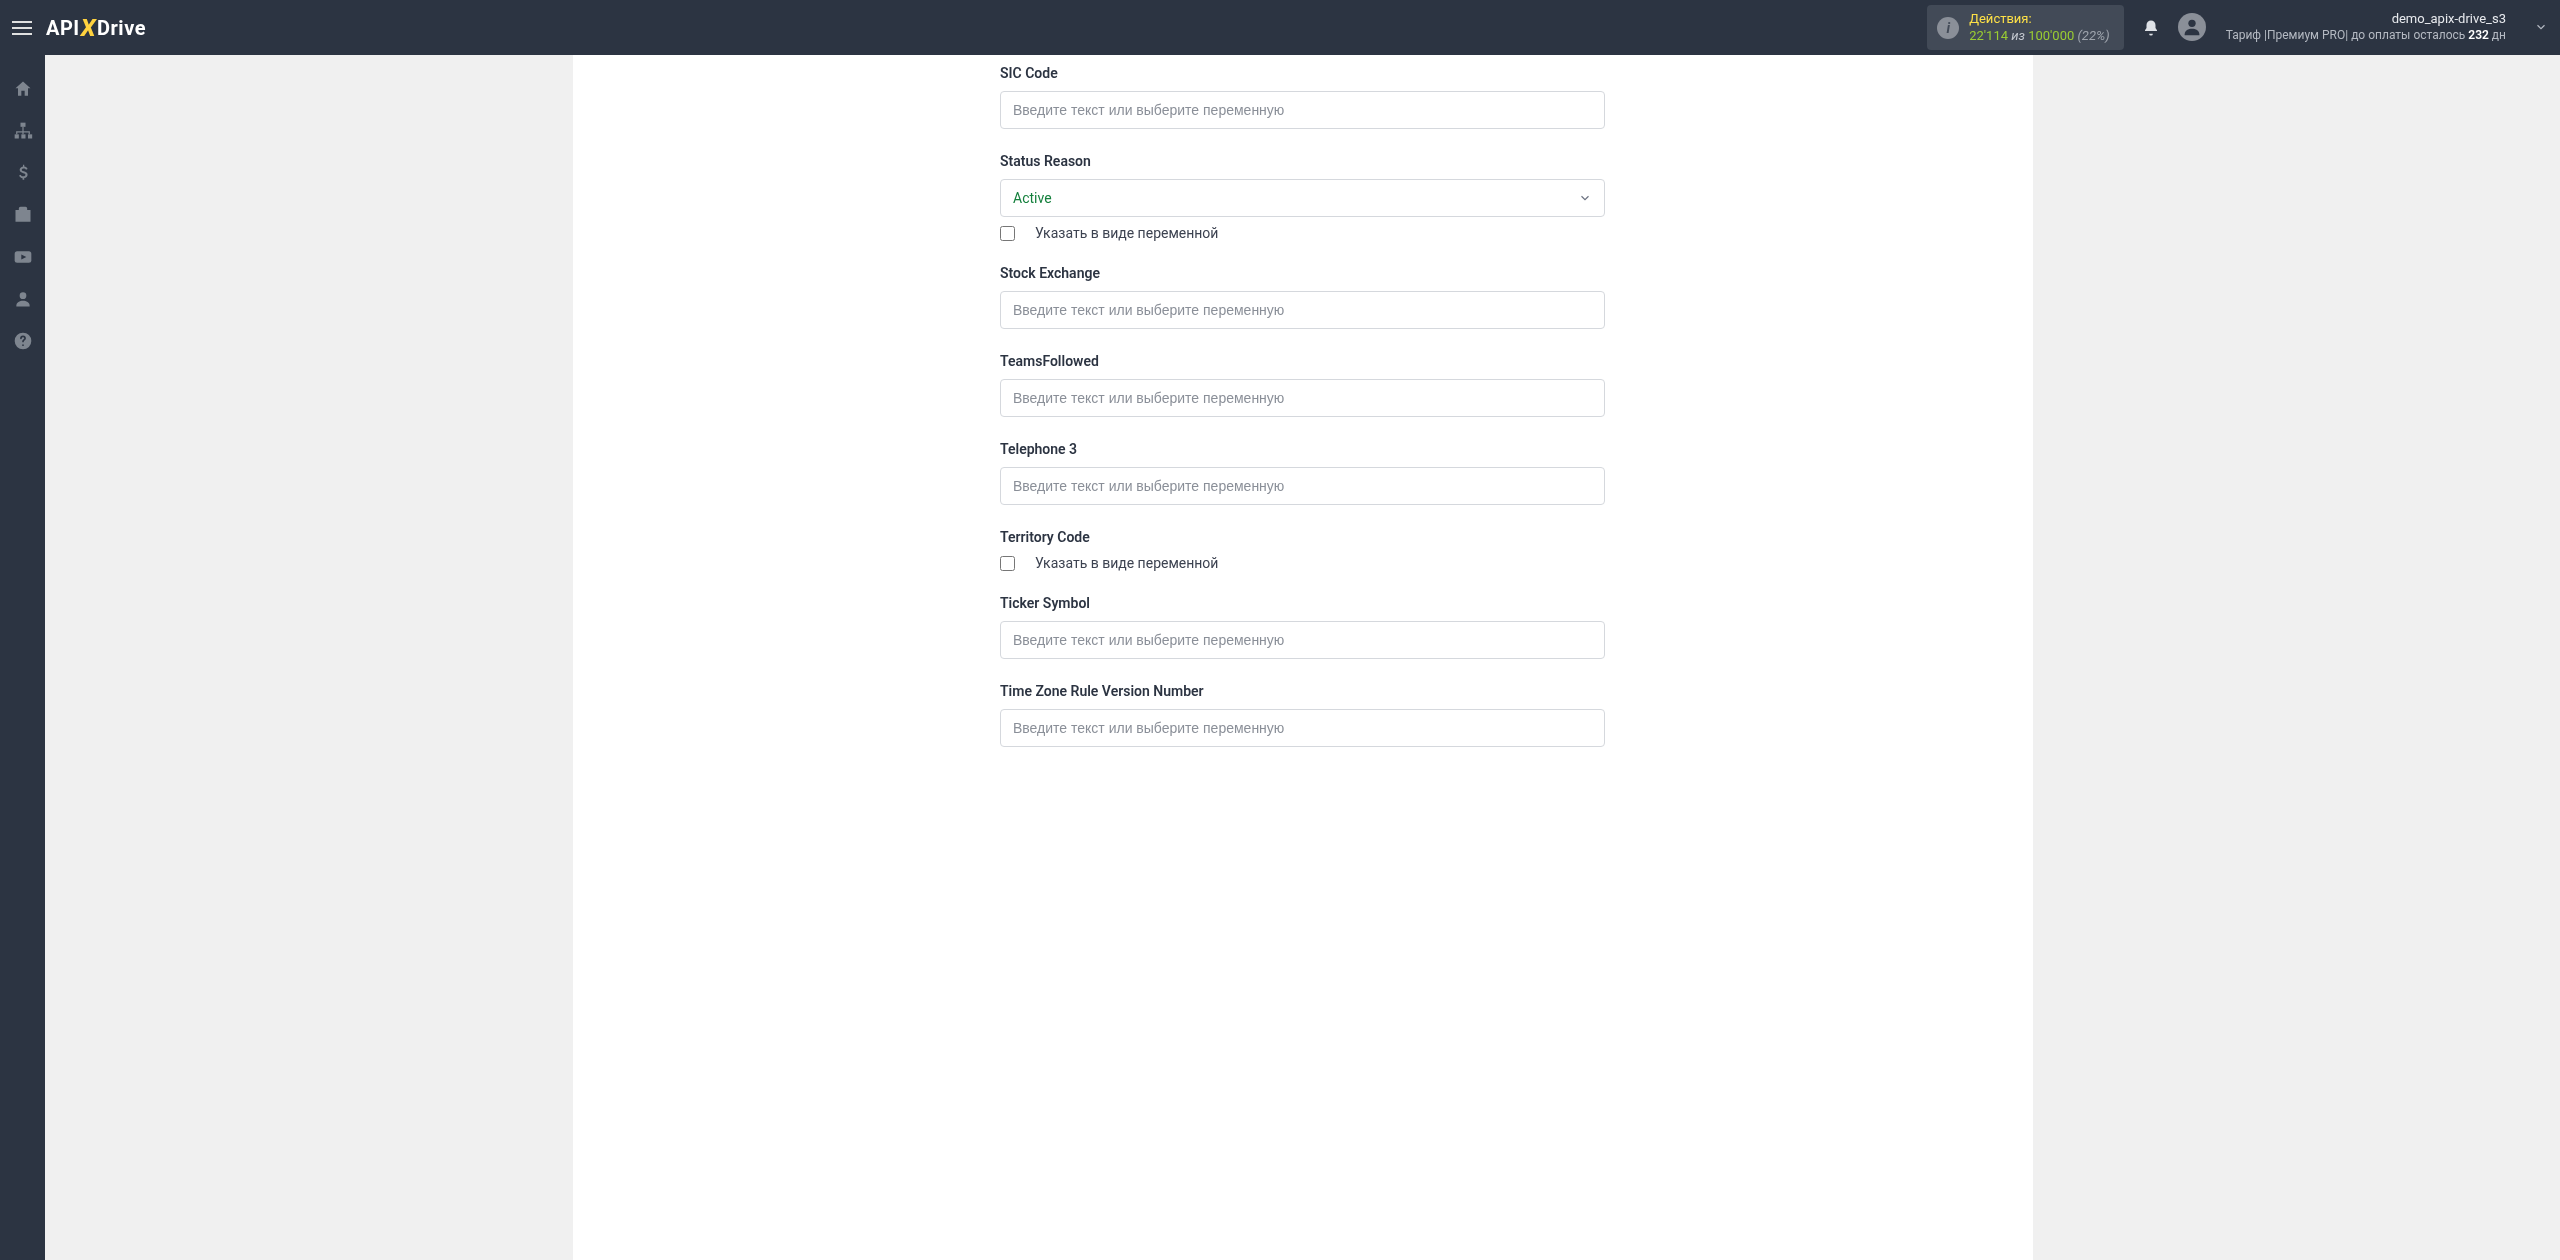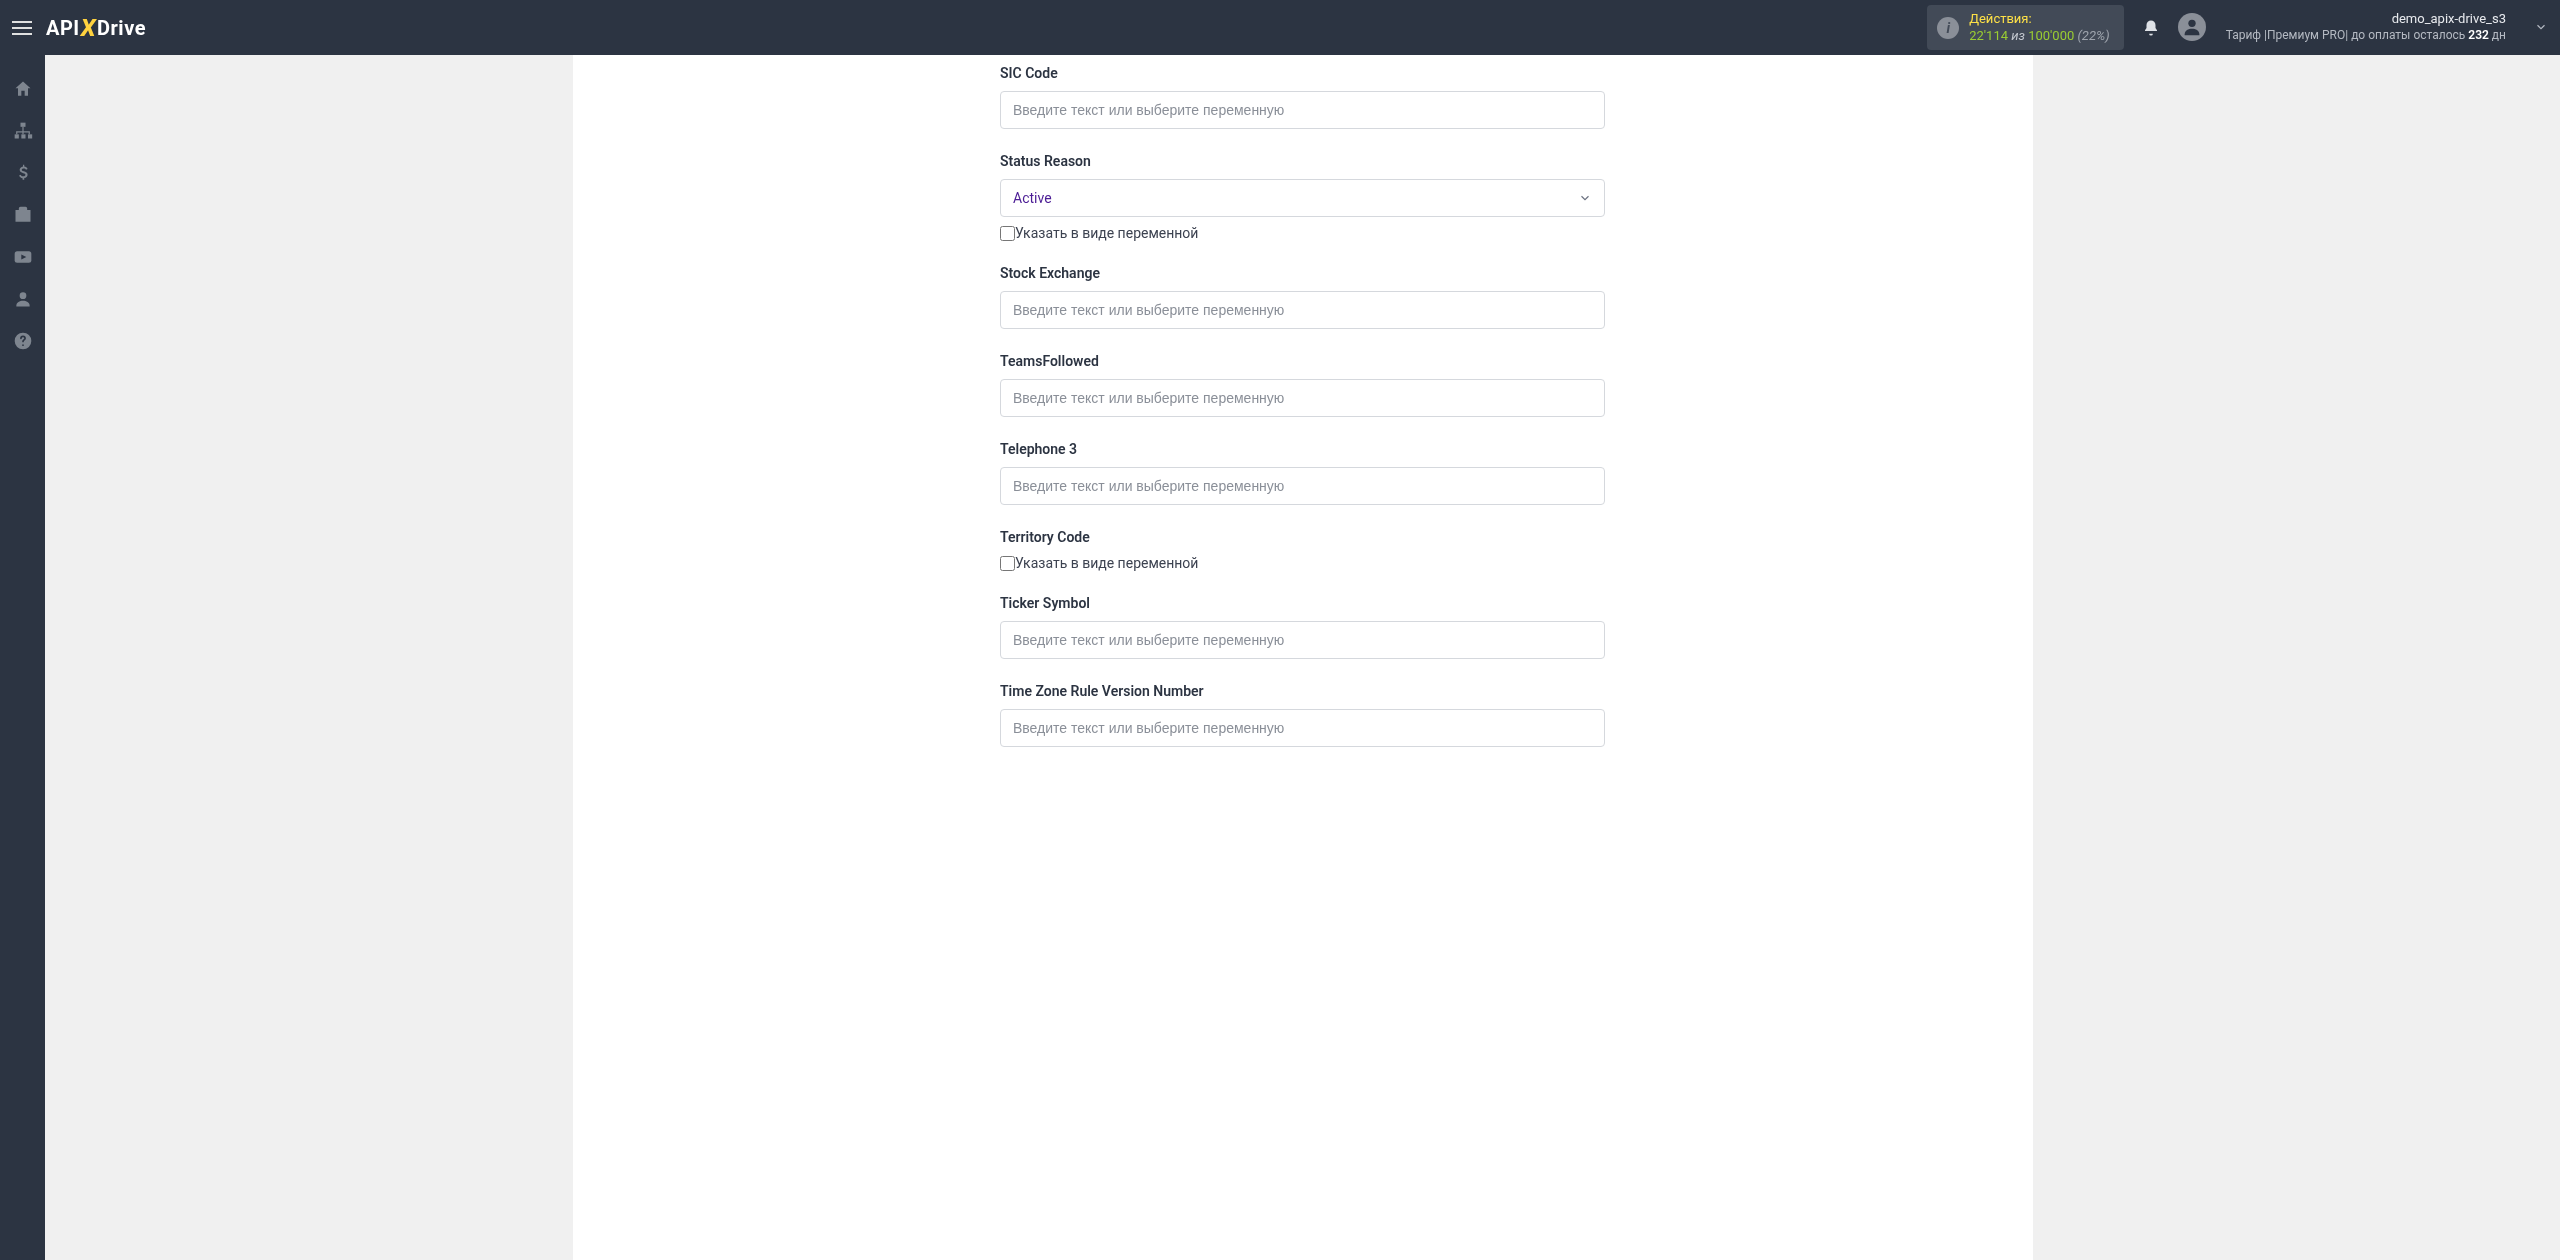--- a/index.html
+++ b/index.html
@@ -179,32 +179,32 @@
       outline: none;
     }
     .form-input::placeholder { color: #8a8f98; }
     .form-select {
       width: 100%;
       height: 38px;
       border: 1px solid #d5d8dd;
       border-radius: 4px;
       padding: 0 12px;
       font-size: 14px;
-      color: #4c1d95;
+      color: #15803d;
       background: #ffffff;
       display: flex;
       align-items: center;
       justify-content: space-between;
       cursor: pointer;
     }
     .form-select .chevron { color: #6b7280; }
     .checkbox-row {
       display: flex;
       align-items: center;
-      gap: 0;
+      gap: 20px;
       margin-top: 8px;
       font-size: 14px;
       color: #3c4250;
     }
     .checkbox-row input[type="checkbox"] {
       width: 15px;
       height: 15px;
       cursor: pointer;
     }
     svg { display: block; }

